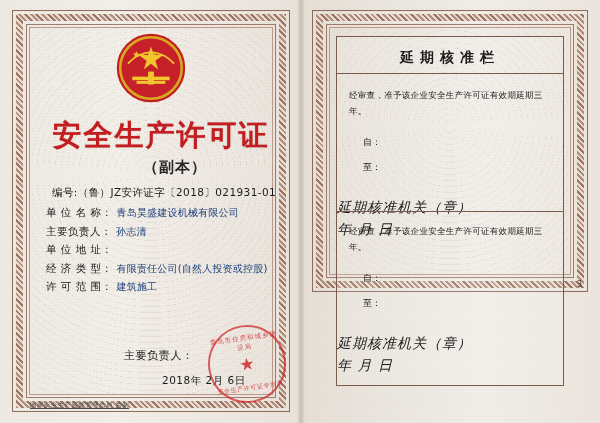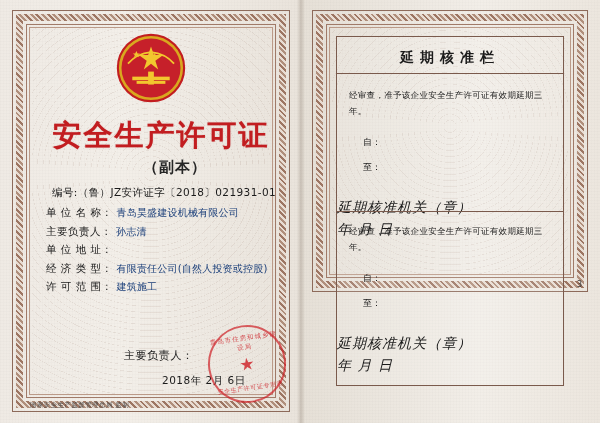--- a/index.html
+++ b/index.html
@@ -196,20 +196,21 @@
     color: rgba(206,32,39,0.85);
   }
   
   .footer-note {
     position: absolute;
     left: 18px;
     bottom: 2px;
     font-size: 6.5px;
     color: #4a4a4a;
     letter-spacing: 0.4px;
+    text-decoration: underline;
   }
   
   .ext-box {
     position: absolute;
     left: 24px; top: 26px;
     width: 228px; height: 350px;
     border: 1px solid #7a5a4c;
     box-sizing: border-box;
     background: rgba(255,255,255,0.12);
   }

